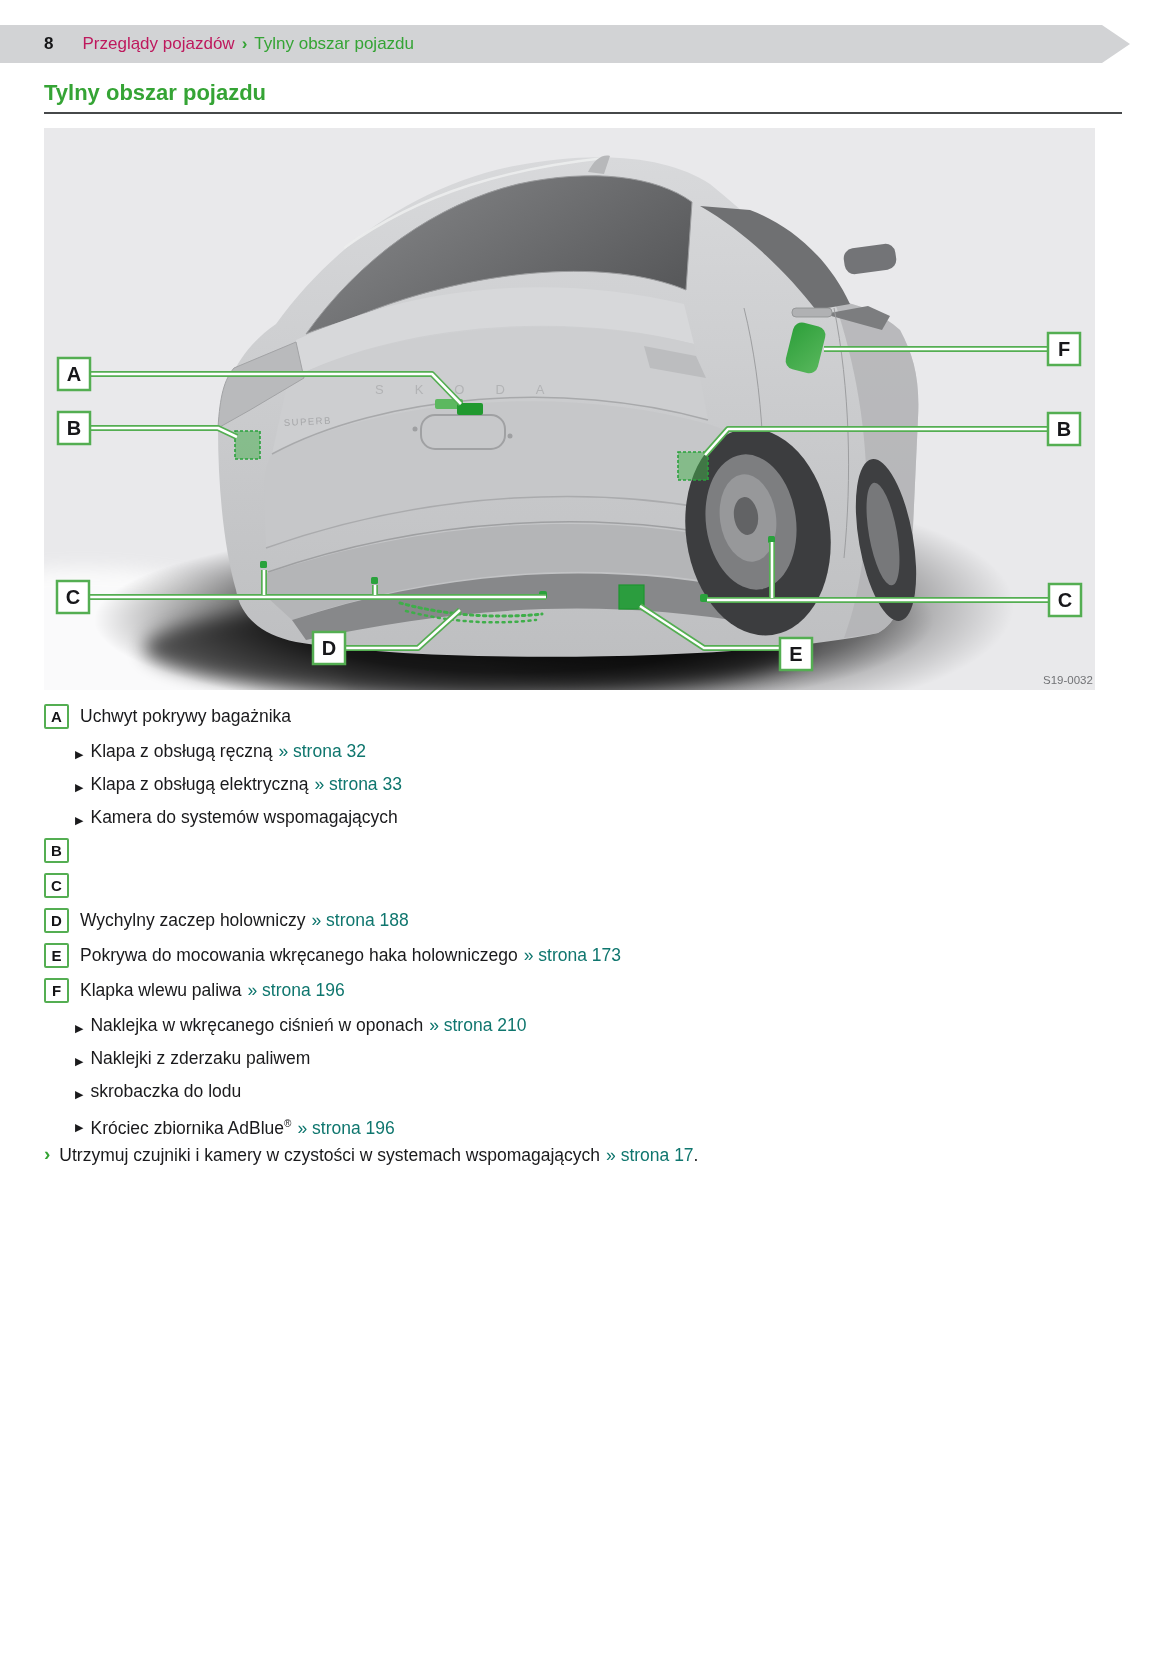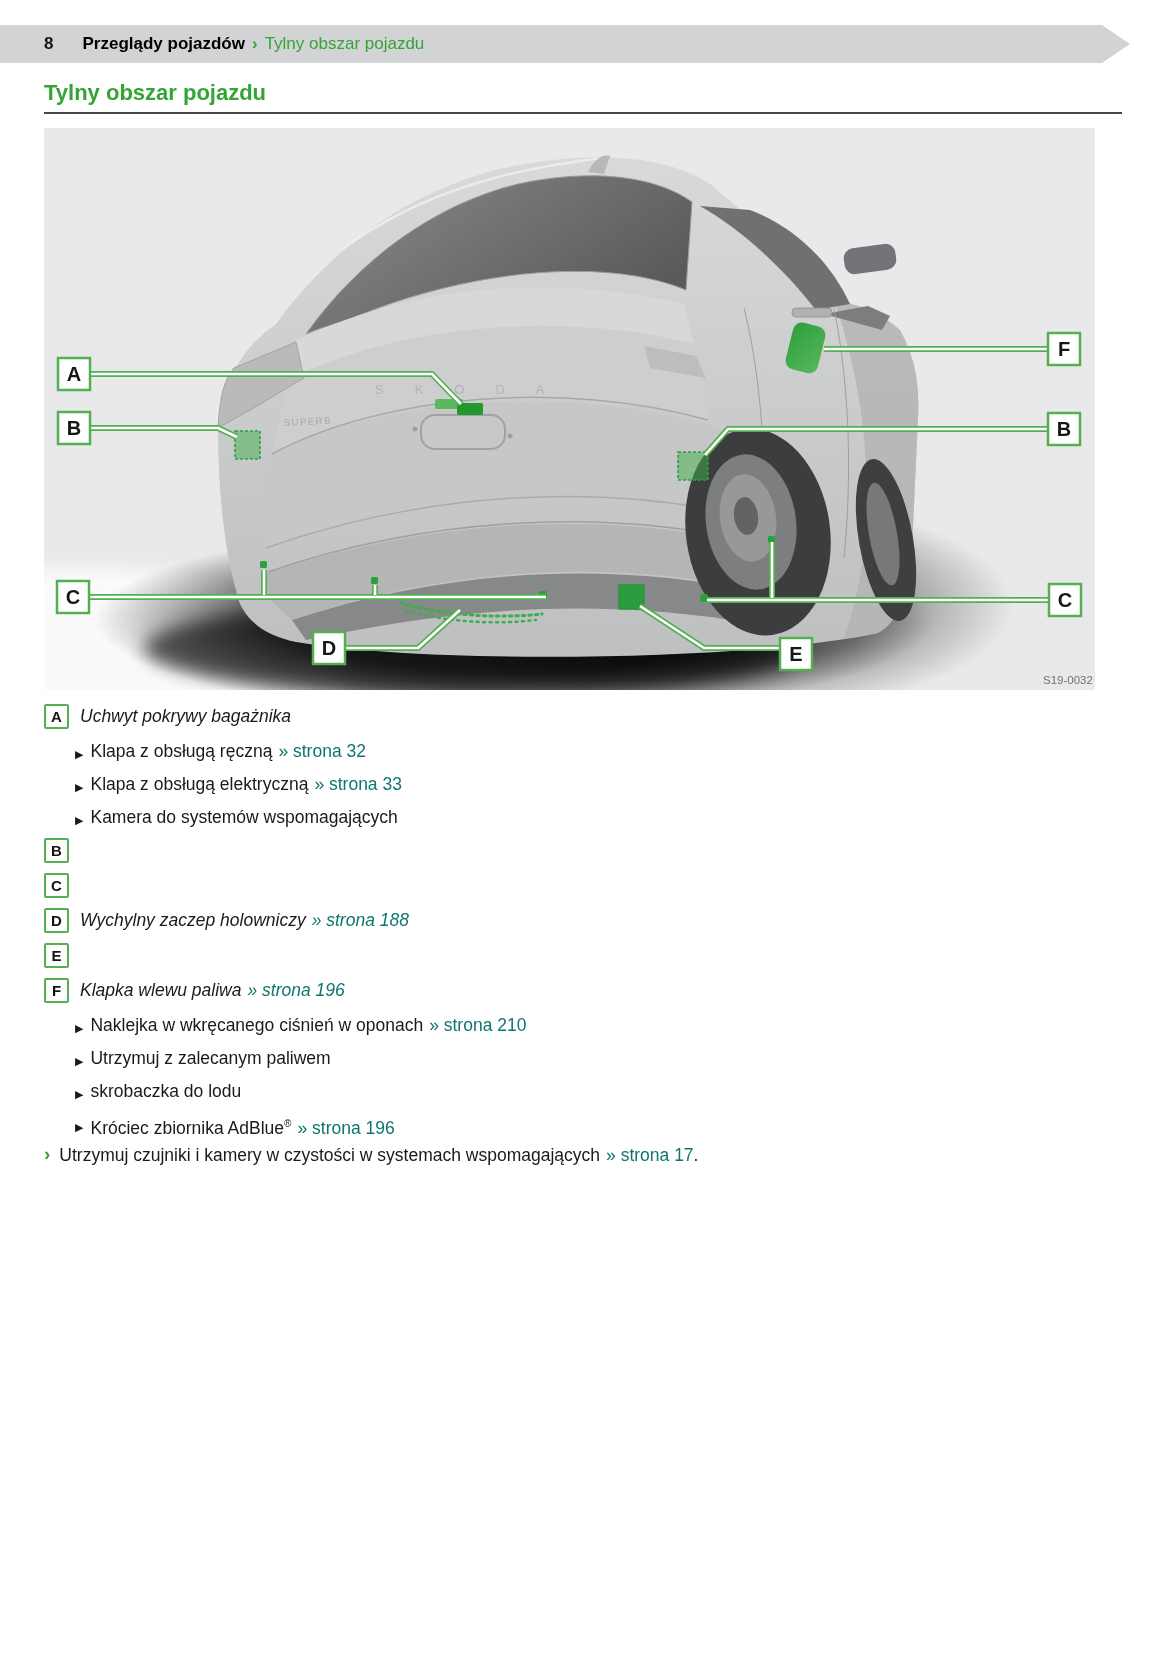--- a/index.html
+++ b/index.html
@@ -4,36 +4,36 @@
 <style>
   html,body{margin:0;padding:0;background:#ffffff;}
   body{width:1166px;height:1654px;position:relative;font-family:"Liberation Sans",sans-serif;
        -webkit-font-smoothing:antialiased;color:#1a1a1c;overflow:hidden;}
   
   .hbar{position:absolute;left:0;top:25px;width:1130px;height:38px;background:#d2d3d5;
         clip-path:polygon(0 0,1102px 0,1130px 19px,1102px 38px,0 38px);
         display:flex;align-items:center;padding-left:44px;box-sizing:border-box;
         font-size:17px;}
   .hbar .pagenum{font-weight:bold;margin-right:29px;color:#161618;}
-  .hbar .chapter{font-weight:bold;color:#000000;}
+  .hbar .chapter{font-weight:normal;color:#be185d;}
   .hbar .sep{color:#35a435;margin:0 7px;font-weight:bold;}
   .hbar .section{color:#35a435;}
   
   .title{position:absolute;left:44px;top:80px;font-size:22px;font-weight:bold;color:#35a435;}
   .rule{position:absolute;left:44px;top:112px;width:1078px;height:2px;background:#46484a;}
   
   .figure{position:absolute;left:44px;top:128px;width:1051px;height:562px;background:#e9e9eb;}
   .figure svg{display:block;}
   
   .legend{position:absolute;left:44px;top:704px;width:1080px;font-size:17.5px;}
   .lrow{display:flex;align-items:flex-start;margin-bottom:10px;}
   .lbox{flex:0 0 auto;width:21px;height:21px;border:2px solid #54ae52;border-radius:2px;
         display:flex;align-items:center;justify-content:center;font-weight:bold;font-size:15px;
         margin-right:11px;color:#141416;background:#fff;}
-  .ltext{line-height:25px;font-style:italic;}
+  .ltext{line-height:25px;}
   .lsub{display:flex;align-items:flex-start;margin:0 0 6px 31px;line-height:24px;}
   .arr{flex:0 0 auto;font-size:11px;margin:3px 7px 0 0;color:#1a1a1c;}
   .link{color:#0f766e;margin-left:6px;white-space:nowrap;}
   sup{font-size:10px;}
   
   .note{position:absolute;left:44px;top:1143px;font-size:17.5px;line-height:24px;display:flex;}
   .note .chev{color:#35a435;font-weight:bold;font-size:19px;margin:-1px 9px 0 0;}
 </style>
 </head>
 <body>
@@ -234,33 +234,34 @@
     <span class="lbox">C</span>
   </div>
 
   <div class="lrow">
     <span class="lbox">D</span>
     <span class="ltext"><span>Wychylny zaczep holowniczy</span><span class="link">» strona 188</span></span>
   </div>
 
   <div class="lrow">
     <span class="lbox">E</span>
+    <span class="ltext"><span>Pokrywa do mocowania wkręcanego haka holowniczego</span><span class="link">» strona 173</span></span>
   </div>
 
   <div class="lrow">
     <span class="lbox">F</span>
     <span class="ltext"><span>Klapka wlewu paliwa</span><span class="link">» strona 196</span></span>
   </div>
   <div class="lsub">
     <span class="arr">▶</span>
     <span><span>Naklejka w wkręcanego ciśnień w oponach</span><span class="link">» strona 210</span></span>
   </div>
   <div class="lsub">
     <span class="arr">▶</span>
-    <span>Utrzymuj z zalecanym paliwem</span>
+    <span>Naklejki z zderzaku paliwem</span>
   </div>
   <div class="lsub">
     <span class="arr">▶</span>
     <span>skrobaczka do lodu</span>
   </div>
   <div class="lsub">
     <span class="arr">▶</span>
     <span><span>Króciec zbiornika AdBlue</span><sup>®</sup><span class="link">» strona 196</span></span>
   </div>
 

